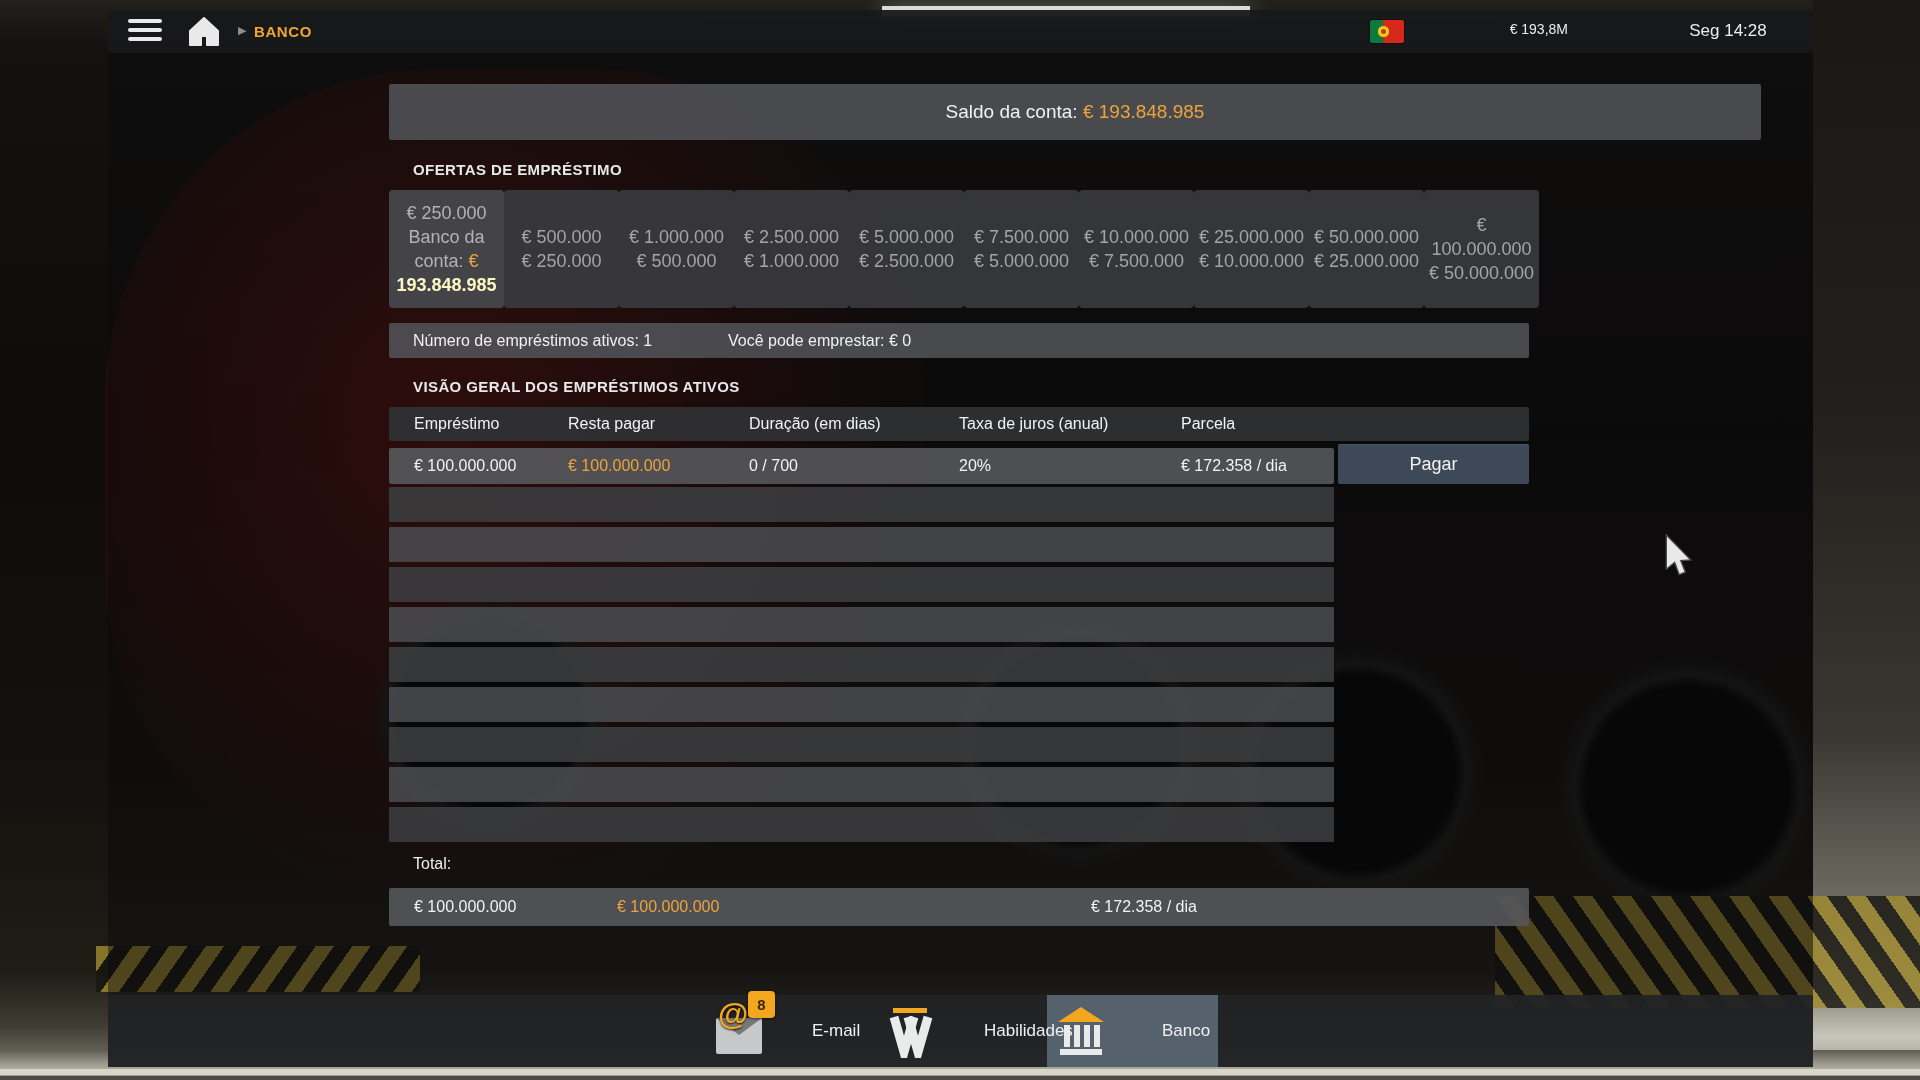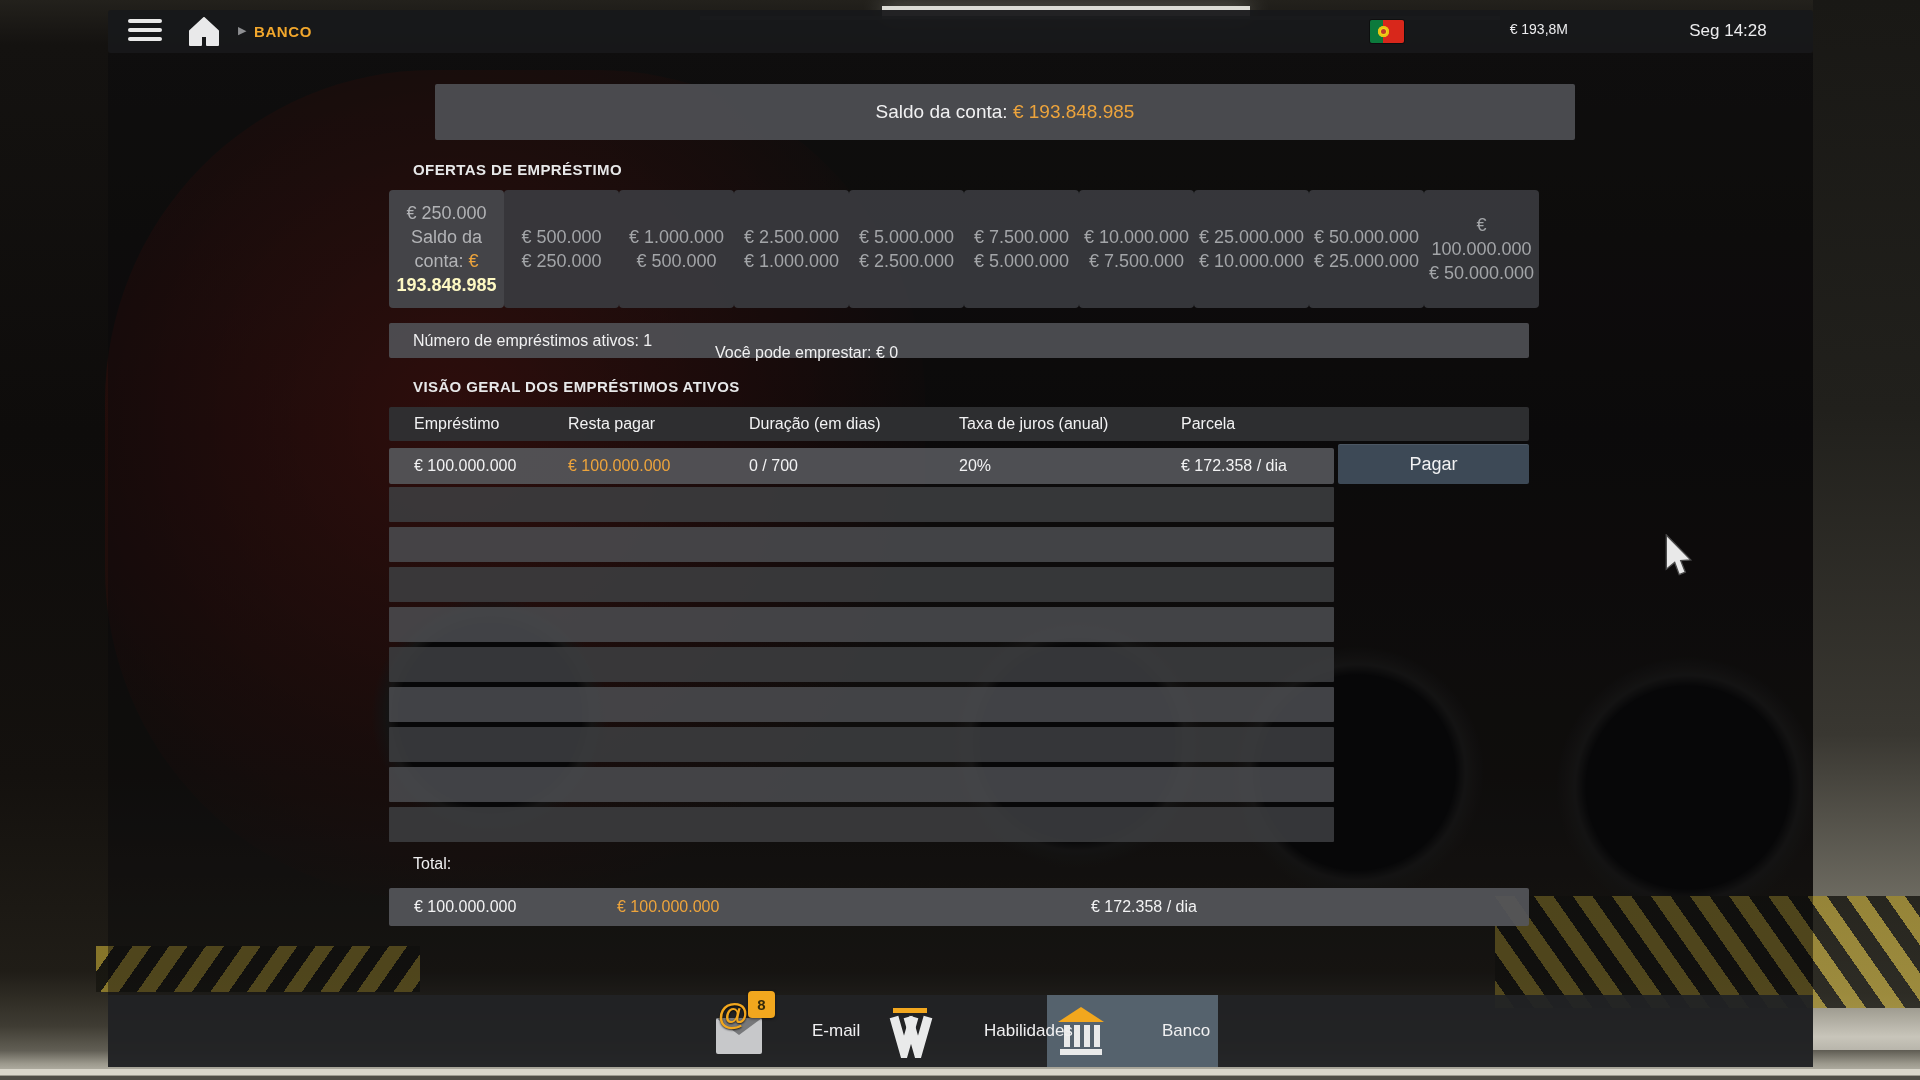--- a/index.html
+++ b/index.html
@@ -47,38 +47,38 @@
     background:#f5d71a; box-shadow:inset 0 0 0 2px #e8c414; }
   .flag .emblem i { position:absolute; left:3px; top:3px; width:5px; height:5px; border-radius:50%; background:#c03a2a; display:block;}
   .money { left:1320px; top:11px; width:140px; text-align:right; color:#ececee; font-size:14px; }
   .clock { left:1545px; top:11px; width:150px; text-align:center; color:#ececee; font-size:17px; }
 
   
   #panel { left:108px; top:53px; width:1705px; height:942px; z-index:10;
     background:rgba(9,9,11,.44); }
 
   .bar { background:rgba(80,81,85,.90); border-radius:2px; }
-  #saldo-bar { left:281px; top:31px; width:1140px; height:56px; text-align:center;
-    line-height:56px; font-size:19px; color:#f1f1f2;margin-left:46px; }
+  #saldo-bar { left:281px; top:31px; width:1372px; height:56px; text-align:center;
+    line-height:56px; font-size:19px; color:#f1f1f2; }
   #saldo-bar .val { color:#eda43c; }
 
   .sec-title { color:#e7e8e9; font-size:15px; font-weight:bold; letter-spacing:.4px; }
   #offers-title { left:305px; top:108px; }
 
   #offers-row { left:281px; top:137px; height:118px; display:flex; gap:0; }
   .offer-tile { width:115px; height:118px; border-radius:4px; background:rgba(57,58,62,.93);
     display:flex; flex-direction:column; justify-content:center; align-items:center;
     text-align:center; color:#a3a5a8; font-size:18px; line-height:24px; padding:2px; }
   .offer-tile.hovered { background:rgba(70,71,75,.96); color:#b2b3b6; }
   .offer-tile .orange { color:#eda43c; }
   .offer-tile .orange-bold { color:#fef9c3; font-weight:bold; }
 
   #status-bar { left:281px; top:270px; width:1140px; height:35px; font-size:16px; color:#f0f0f1; }
   #status-bar span { position:absolute; line-height:35px; }
-  #status-loans { left:24px; } #status-borrow { left:326px;margin-top:12px; }
+  #status-loans { left:24px; } #status-borrow { left:339px; }
 
   #table-title { left:305px; top:325px; }
 
   #table-header { left:281px; top:354px; width:1140px; height:34px;
     background:rgba(47,48,51,.95); border-radius:2px; font-size:16px; color:#f2f2f3; }
   #table-header span, .loan-cells span { position:absolute; line-height:34px; white-space:nowrap; }
   .c0 { left:25px; } .c1 { left:179px; } .c2 { left:360px; } .c3 { left:570px; } .c4 { left:792px; }
 
   #loan-row { left:281px; top:395px; width:945px; height:36px;
     background:rgba(85,86,90,.92); border-radius:2px; font-size:16px; color:#f2f2f3; }
@@ -172,21 +172,21 @@
   <div id="saldo-bar" class="abs bar">
     <span>Saldo da conta: </span>
     <span class="val">€ 193.848.985</span>
   </div>
 
   <div id="offers-title" class="abs sec-title">OFERTAS DE EMPRÉSTIMO</div>
 
   <div id="offers-row" class="abs">
     <div class="offer-tile hovered">
       <div>€ 250.000</div>
-      <div>Saldo da</div>
+      <div>Banco da</div>
       <div>
         <span>conta:</span>
         <span class="orange">€</span>
       </div>
       <div class="orange-bold">193.848.985</div>
     </div>
 
   <div class="offer-tile">
         <div>€ 500.000</div>
         <div>€ 250.000</div>

